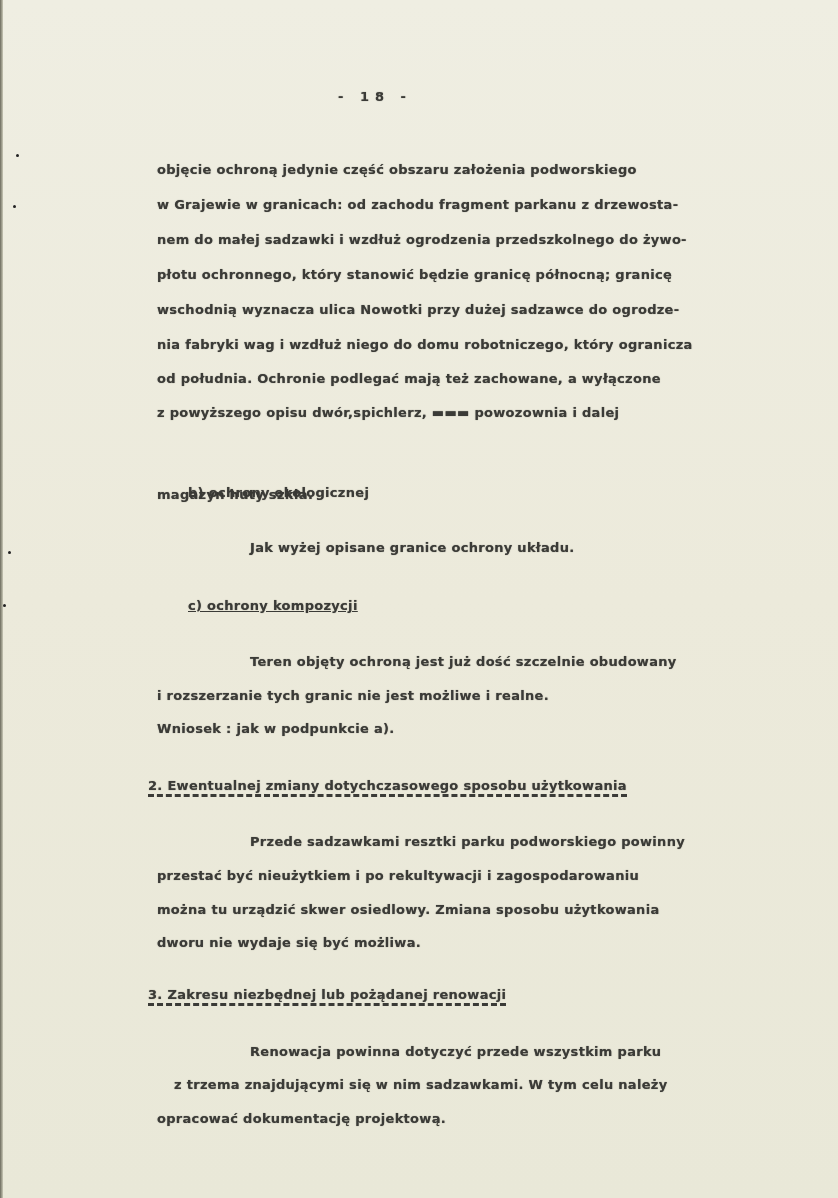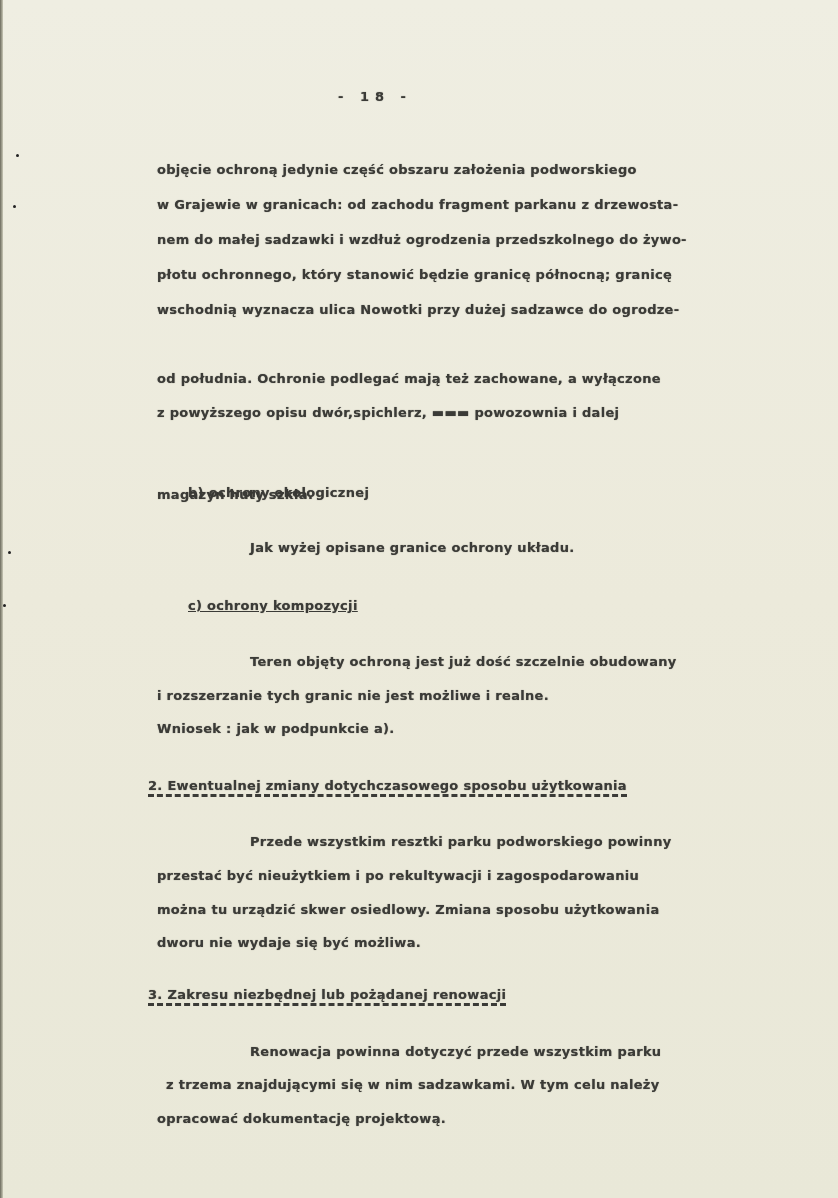--- a/index.html
+++ b/index.html
@@ -39,35 +39,36 @@
   <div class="speck" style="left:8px;top:551px;"></div>
   <div class="speck" style="left:3px;top:604px;"></div>
 
   <div class="line page-number" style="left:338px;top:89px;">- 18 -</div>
 
   <div class="line" style="left:157px;top:162px;">objęcie ochroną jedynie część obszaru założenia podworskiego</div>
   <div class="line" style="left:157px;top:197px;">w Grajewie w granicach: od zachodu fragment parkanu z drzewosta-</div>
   <div class="line" style="left:157px;top:232px;">nem do małej sadzawki i wzdłuż ogrodzenia przedszkolnego do żywo-</div>
   <div class="line" style="left:157px;top:267px;">płotu ochronnego, który stanowić będzie granicę północną; granicę</div>
   <div class="line" style="left:157px;top:302px;">wschodnią wyznacza ulica Nowotki przy dużej sadzawce do ogrodze-</div>
+  <div class="line" style="left:157px;top:337px;">nia fabryki wag i wzdłuż niego do domu robotniczego, który ogranicza</div>
   <div class="line" style="left:157px;top:371px;">od południa. Ochronie podlegać mają też zachowane, a wyłączone</div>
   <div class="line" style="left:157px;top:405px;">z powyższego opisu dwór,spichlerz, ▬▬▬ powozownia i dalej</div>
   <div class="line" style="left:157px;top:439px;margin-top:48px;">magazyn huty szkła.</div>
 
   <div class="line" style="left:188px;top:485px;">b) ochrony ekologicznej</div>
   <div class="line" style="left:250px;top:540px;">Jak wyżej opisane granice ochrony układu.</div>
 
   <div class="line" style="left:188px;top:598px;text-decoration:underline;">c) ochrony kompozycji</div>
   <div class="line" style="left:250px;top:654px;">Teren objęty ochroną jest już dość szczelnie obudowany</div>
   <div class="line" style="left:157px;top:688px;">i rozszerzanie tych granic nie jest możliwe i realne.</div>
   <div class="line" style="left:157px;top:721px;">Wniosek : jak w podpunkcie a).</div>
 
   <div class="line heading" style="left:148px;top:778px;">2. Ewentualnej zmiany dotychczasowego sposobu użytkowania</div>
-  <div class="line" style="left:250px;top:834px;">Przede wszystkim resztki parku podworskiego powinny</div>
+  <div class="line" style="left:250px;top:834px;">Przede sadzawkami resztki parku podworskiego powinny</div>
   <div class="line" style="left:157px;top:868px;">przestać być nieużytkiem i po rekultywacji i zagospodarowaniu</div>
   <div class="line" style="left:157px;top:902px;">można tu urządzić skwer osiedlowy. Zmiana sposobu użytkowania</div>
   <div class="line" style="left:157px;top:935px;">dworu nie wydaje się być możliwa.</div>
 
   <div class="line heading" style="left:148px;top:987px;">3. Zakresu niezbędnej lub pożądanej renowacji</div>
   <div class="line" style="left:250px;top:1044px;">Renowacja powinna dotyczyć przede wszystkim parku</div>
-  <div class="line" style="left:166px;top:1077px;text-align:right;">z trzema znajdującymi się w nim sadzawkami. W tym celu należy</div>
+  <div class="line" style="left:174px;top:1077px;text-align:right;">z trzema znajdującymi się w nim sadzawkami. W tym celu należy</div>
   <div class="line" style="left:157px;top:1111px;">opracować dokumentację projektową.</div>
 </div>
 
 </body></html>

